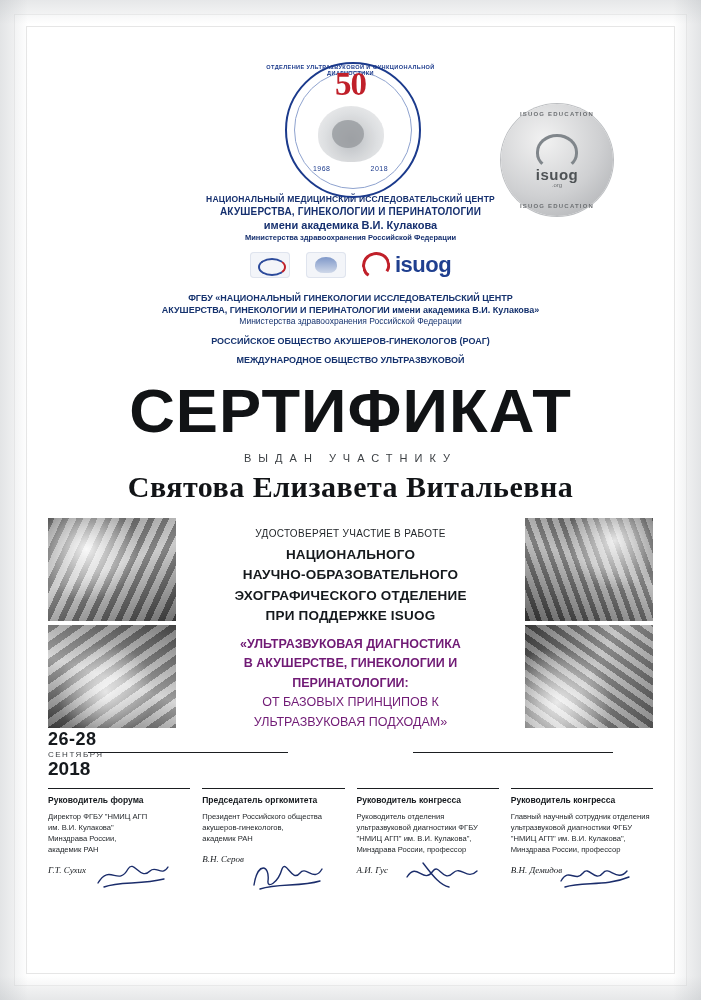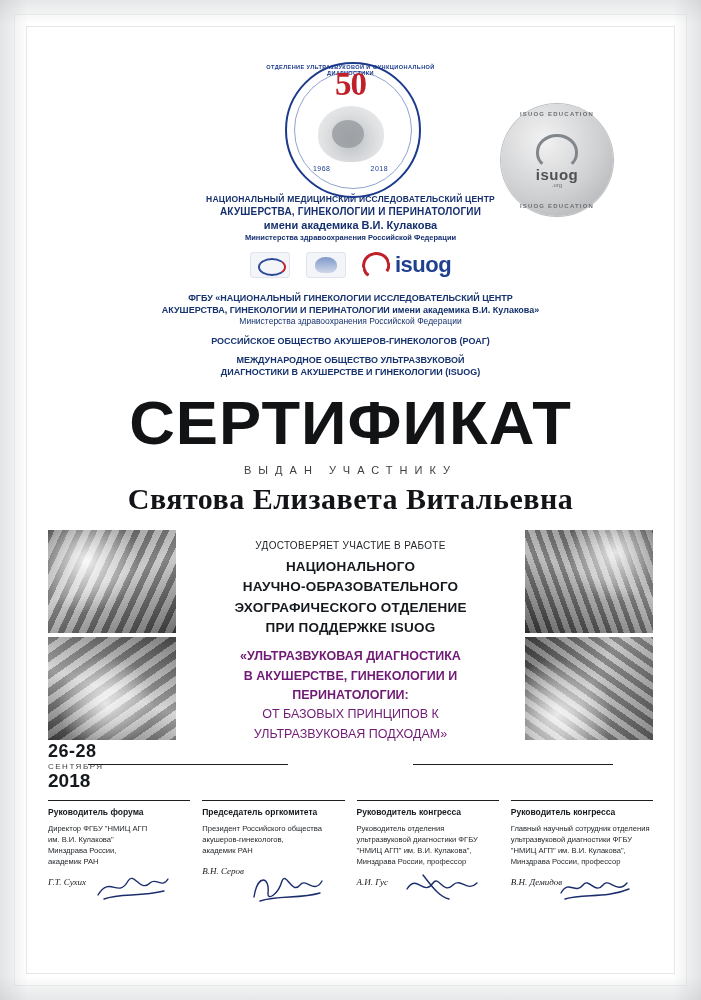--- a/index.html
+++ b/index.html
@@ -519,21 +519,20 @@
     </div>
 
     <div class="inst-block">
       <div class="inst-strong">ФГБУ «НАЦИОНАЛЬНЫЙ ГИНЕКОЛОГИИ ИССЛЕДОВАТЕЛЬСКИЙ ЦЕНТР</div>
       <div class="inst-strong">АКУШЕРСТВА, ГИНЕКОЛОГИИ И ПЕРИНАТОЛОГИИ имени академика В.И. Кулакова»</div>
       <div class="inst-normal">Министерства здравоохранения Российской Федерации</div>
       <div class="inst-gap"></div>
       <div class="inst-strong">РОССИЙСКОЕ ОБЩЕСТВО АКУШЕРОВ-ГИНЕКОЛОГОВ (РОАГ)</div>
       <div class="inst-gap"></div>
       <div class="inst-strong">МЕЖДУНАРОДНОЕ ОБЩЕСТВО УЛЬТРАЗВУКОВОЙ</div>
-      <div class="inst-strong">ДИАГНОСТИКИ В АКУШЕРСТВЕ И ГИНЕКОЛОГИИ (ISUOG)</div>
     </div>
 
     <div class="cert-title">СЕРТИФИКАТ</div>
     <div class="issued-to">ВЫДАН УЧАСТНИКУ</div>
     <div class="recipient">Святова  Елизавета Витальевна</div>
 
     <div class="middle">
       <div class="photo-col">
         <div class="photo p1"></div>
         <div class="photo p3"></div>

